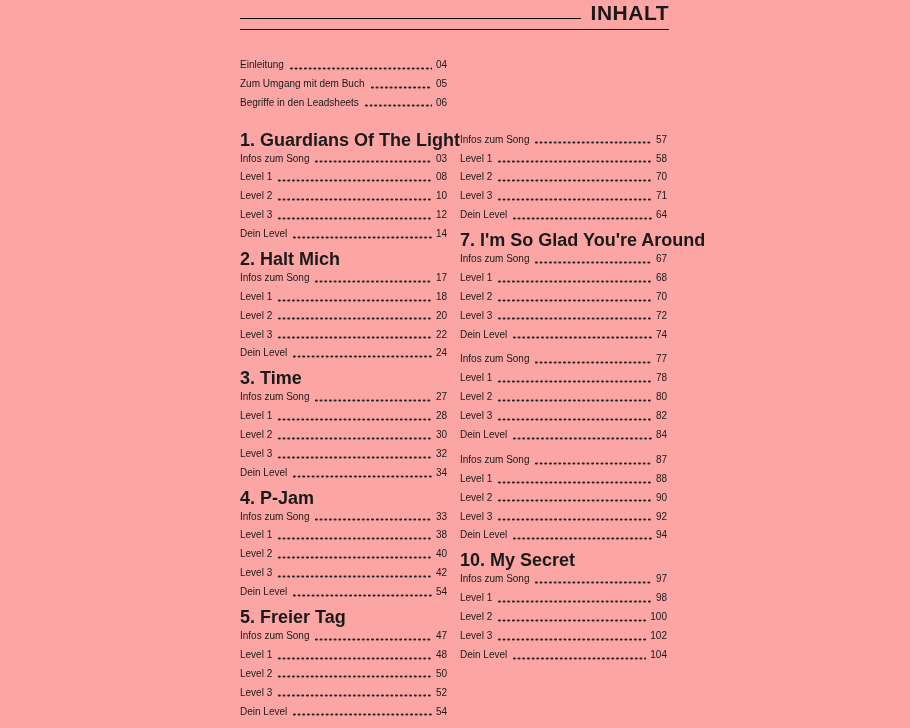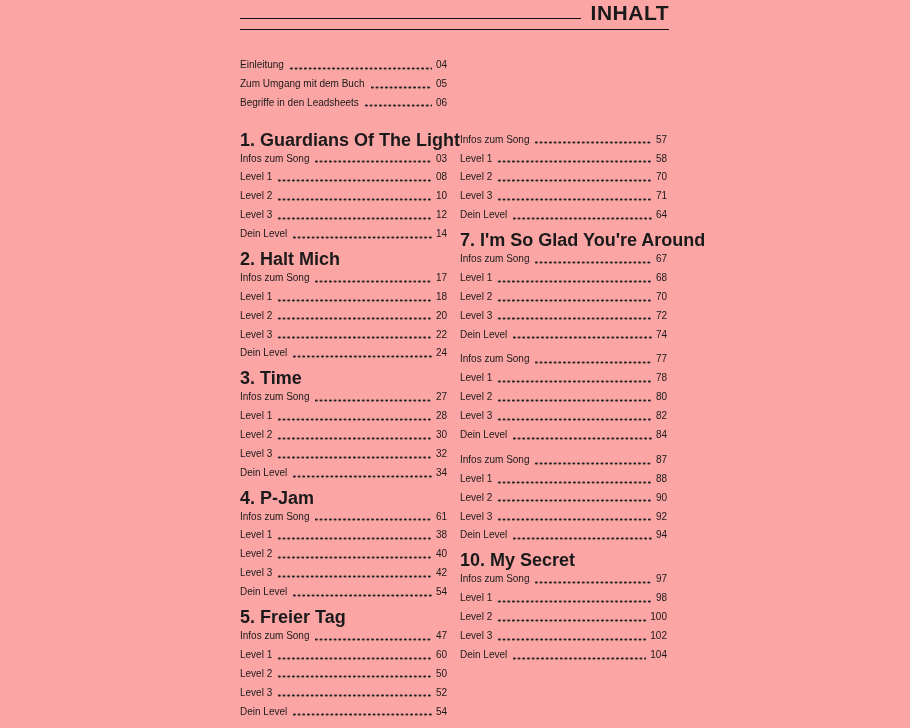--- a/index.html
+++ b/index.html
@@ -177,21 +177,21 @@
               <span class="toc-label">Dein Level</span>
               <span class="toc-leader"></span>
               <span class="toc-page">34</span>
             </div>
           </section>
           <section class="toc-section">
             <h2 class="toc-section-title">4. P-Jam</h2>
             <div class="toc-row">
               <span class="toc-label">Infos zum Song</span>
               <span class="toc-leader"></span>
-              <span class="toc-page">61</span>
+              <span class="toc-page">33</span>
             </div>
             <div class="toc-row">
               <span class="toc-label">Level 1</span>
               <span class="toc-leader"></span>
               <span class="toc-page">38</span>
             </div>
             <div class="toc-row">
               <span class="toc-label">Level 2</span>
               <span class="toc-leader"></span>
               <span class="toc-page">40</span>
@@ -210,21 +210,21 @@
           <section class="toc-section">
             <h2 class="toc-section-title">5. Freier Tag</h2>
             <div class="toc-row">
               <span class="toc-label">Infos zum Song</span>
               <span class="toc-leader"></span>
               <span class="toc-page">47</span>
             </div>
             <div class="toc-row">
               <span class="toc-label">Level 1</span>
               <span class="toc-leader"></span>
-              <span class="toc-page">60</span>
+              <span class="toc-page">48</span>
             </div>
             <div class="toc-row">
               <span class="toc-label">Level 2</span>
               <span class="toc-leader"></span>
               <span class="toc-page">50</span>
             </div>
             <div class="toc-row">
               <span class="toc-label">Level 3</span>
               <span class="toc-leader"></span>
               <span class="toc-page">52</span>

